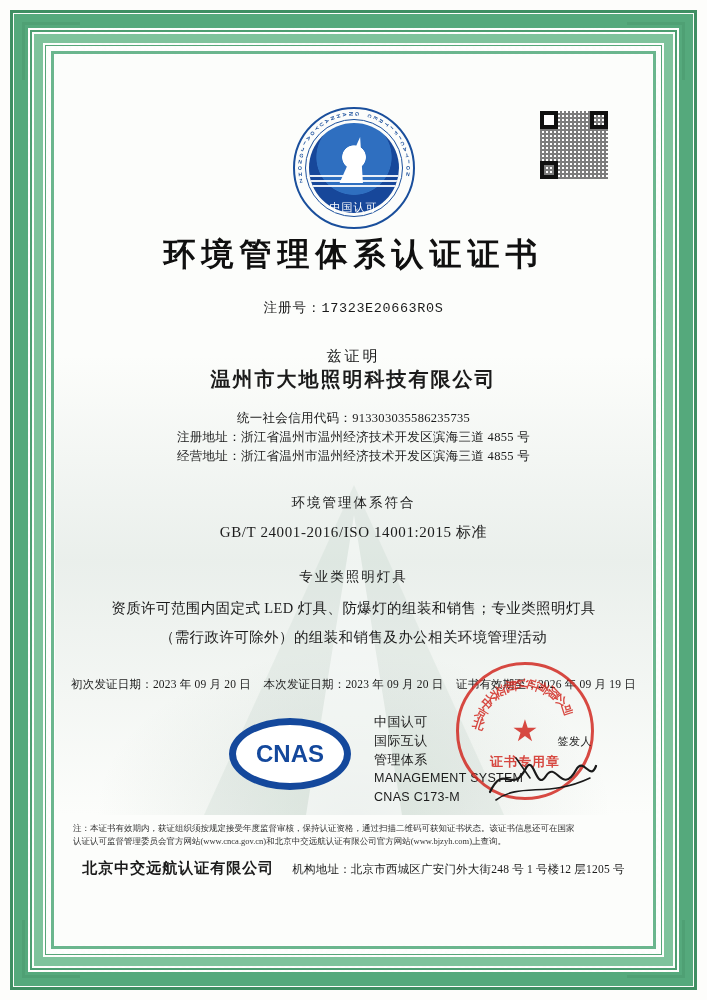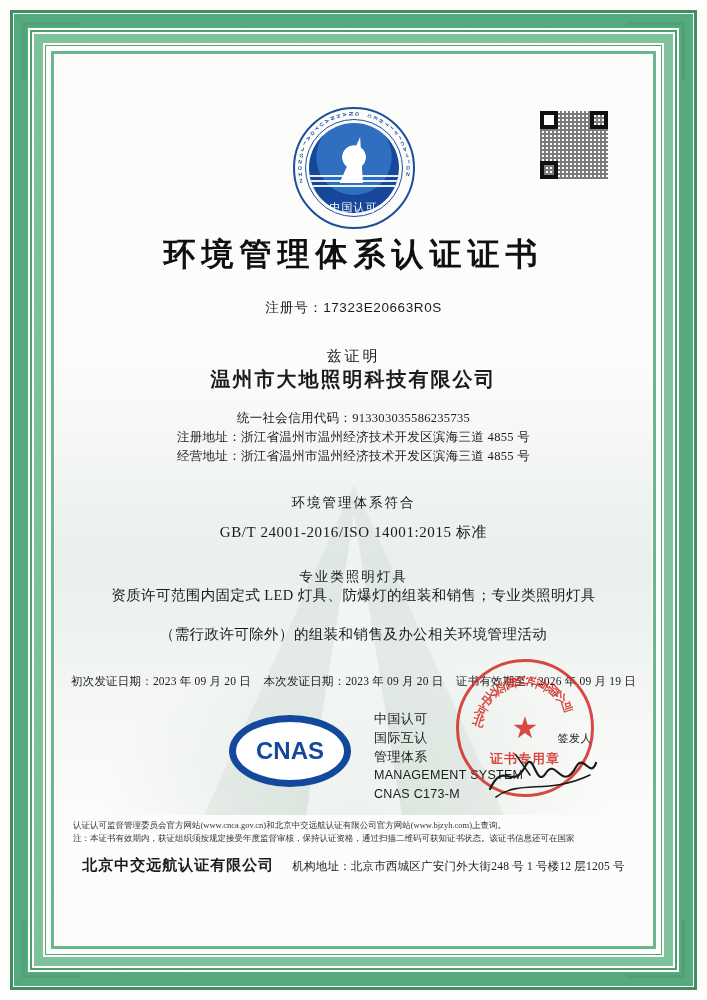--- a/index.html
+++ b/index.html
@@ -246,21 +246,21 @@
     letter-spacing: 6px;
     font-weight: bold;
     color: #101010;
   }
   .regno {
     margin-top: 22px;
     font-size: 13.5px;
     letter-spacing: .5px;
   }
   .regno .label { letter-spacing: 1px; }
-  .regno .value { font-family: Liberation Sans, sans-serif; letter-spacing: .6px; }
+  .regno .value { font-family: Liberation Mono, monospace; letter-spacing: .6px; }
 
   .hereby {
     margin-top: 30px;
     font-size: 15px;
     letter-spacing: 3px;
   }
   .company {
     margin-top: 0;
     font-size: 20px;
     font-weight: bold;
@@ -281,24 +281,25 @@
     margin-top: 11px;
     font-size: 15px;
     letter-spacing: .6px;
   }
   .scope-head {
     margin-top: 26px;
     font-size: 13.5px;
     letter-spacing: 2px;
   }
   .scope-line {
+    margin-top: 13px;
     font-size: 14.5px;
     letter-spacing: .4px;
   }
-  .scope-line.second { margin-top: 20px; }
+  .scope-line.second { margin-top: 10px; }
 
   .dates {
     margin-top: 30px;
     display: flex;
     justify-content: space-between;
     font-size: 11.5px;
     padding: 0 2px;
     letter-spacing: .2px;
   }
 
@@ -623,22 +624,22 @@
         <div class="signer-label">签发人</div>
 
         <svg class="signature" viewBox="0 0 112 54">
           <path d="M4 40 C 18 10, 26 44, 40 16 C 48 2, 50 40, 60 24 C 70 8, 76 44, 90 18 C 98 4, 104 30, 110 14" fill="none" stroke="#1a1a1a" stroke-width="2.2" stroke-linecap="round"></path>
           <path d="M10 48 C 34 30, 62 46, 104 26" fill="none" stroke="#1a1a1a" stroke-width="1.6" stroke-linecap="round"></path>
           <path d="M30 6 L 44 26" fill="none" stroke="#1a1a1a" stroke-width="1.6" stroke-linecap="round"></path>
         </svg>
       </div>
 
       <div class="footnote">
+        <span class="ln">注：本证书有效期内，获证组织须按规定接受年度监督审核，保持认证资格，通过扫描二维码可获知证书状态。该证书信息还可在国家</span>
         <span class="ln">认证认可监督管理委员会官方网站(www.cnca.gov.cn)和北京中交远航认证有限公司官方网站(www.bjzyh.com)上查询。</span>
-        <span class="ln">注：本证书有效期内，获证组织须按规定接受年度监督审核，保持认证资格，通过扫描二维码可获知证书状态。该证书信息还可在国家</span>
       </div>
 
       <div class="issuer">
         <span class="name">北京中交远航认证有限公司</span>
         <span class="addr"><span>机构地址：</span><span>北京市西城区广安门外大街248 号 1 号楼12 层1205 号</span></span>
       </div>
 
     </div>
   </div>
 </div>

